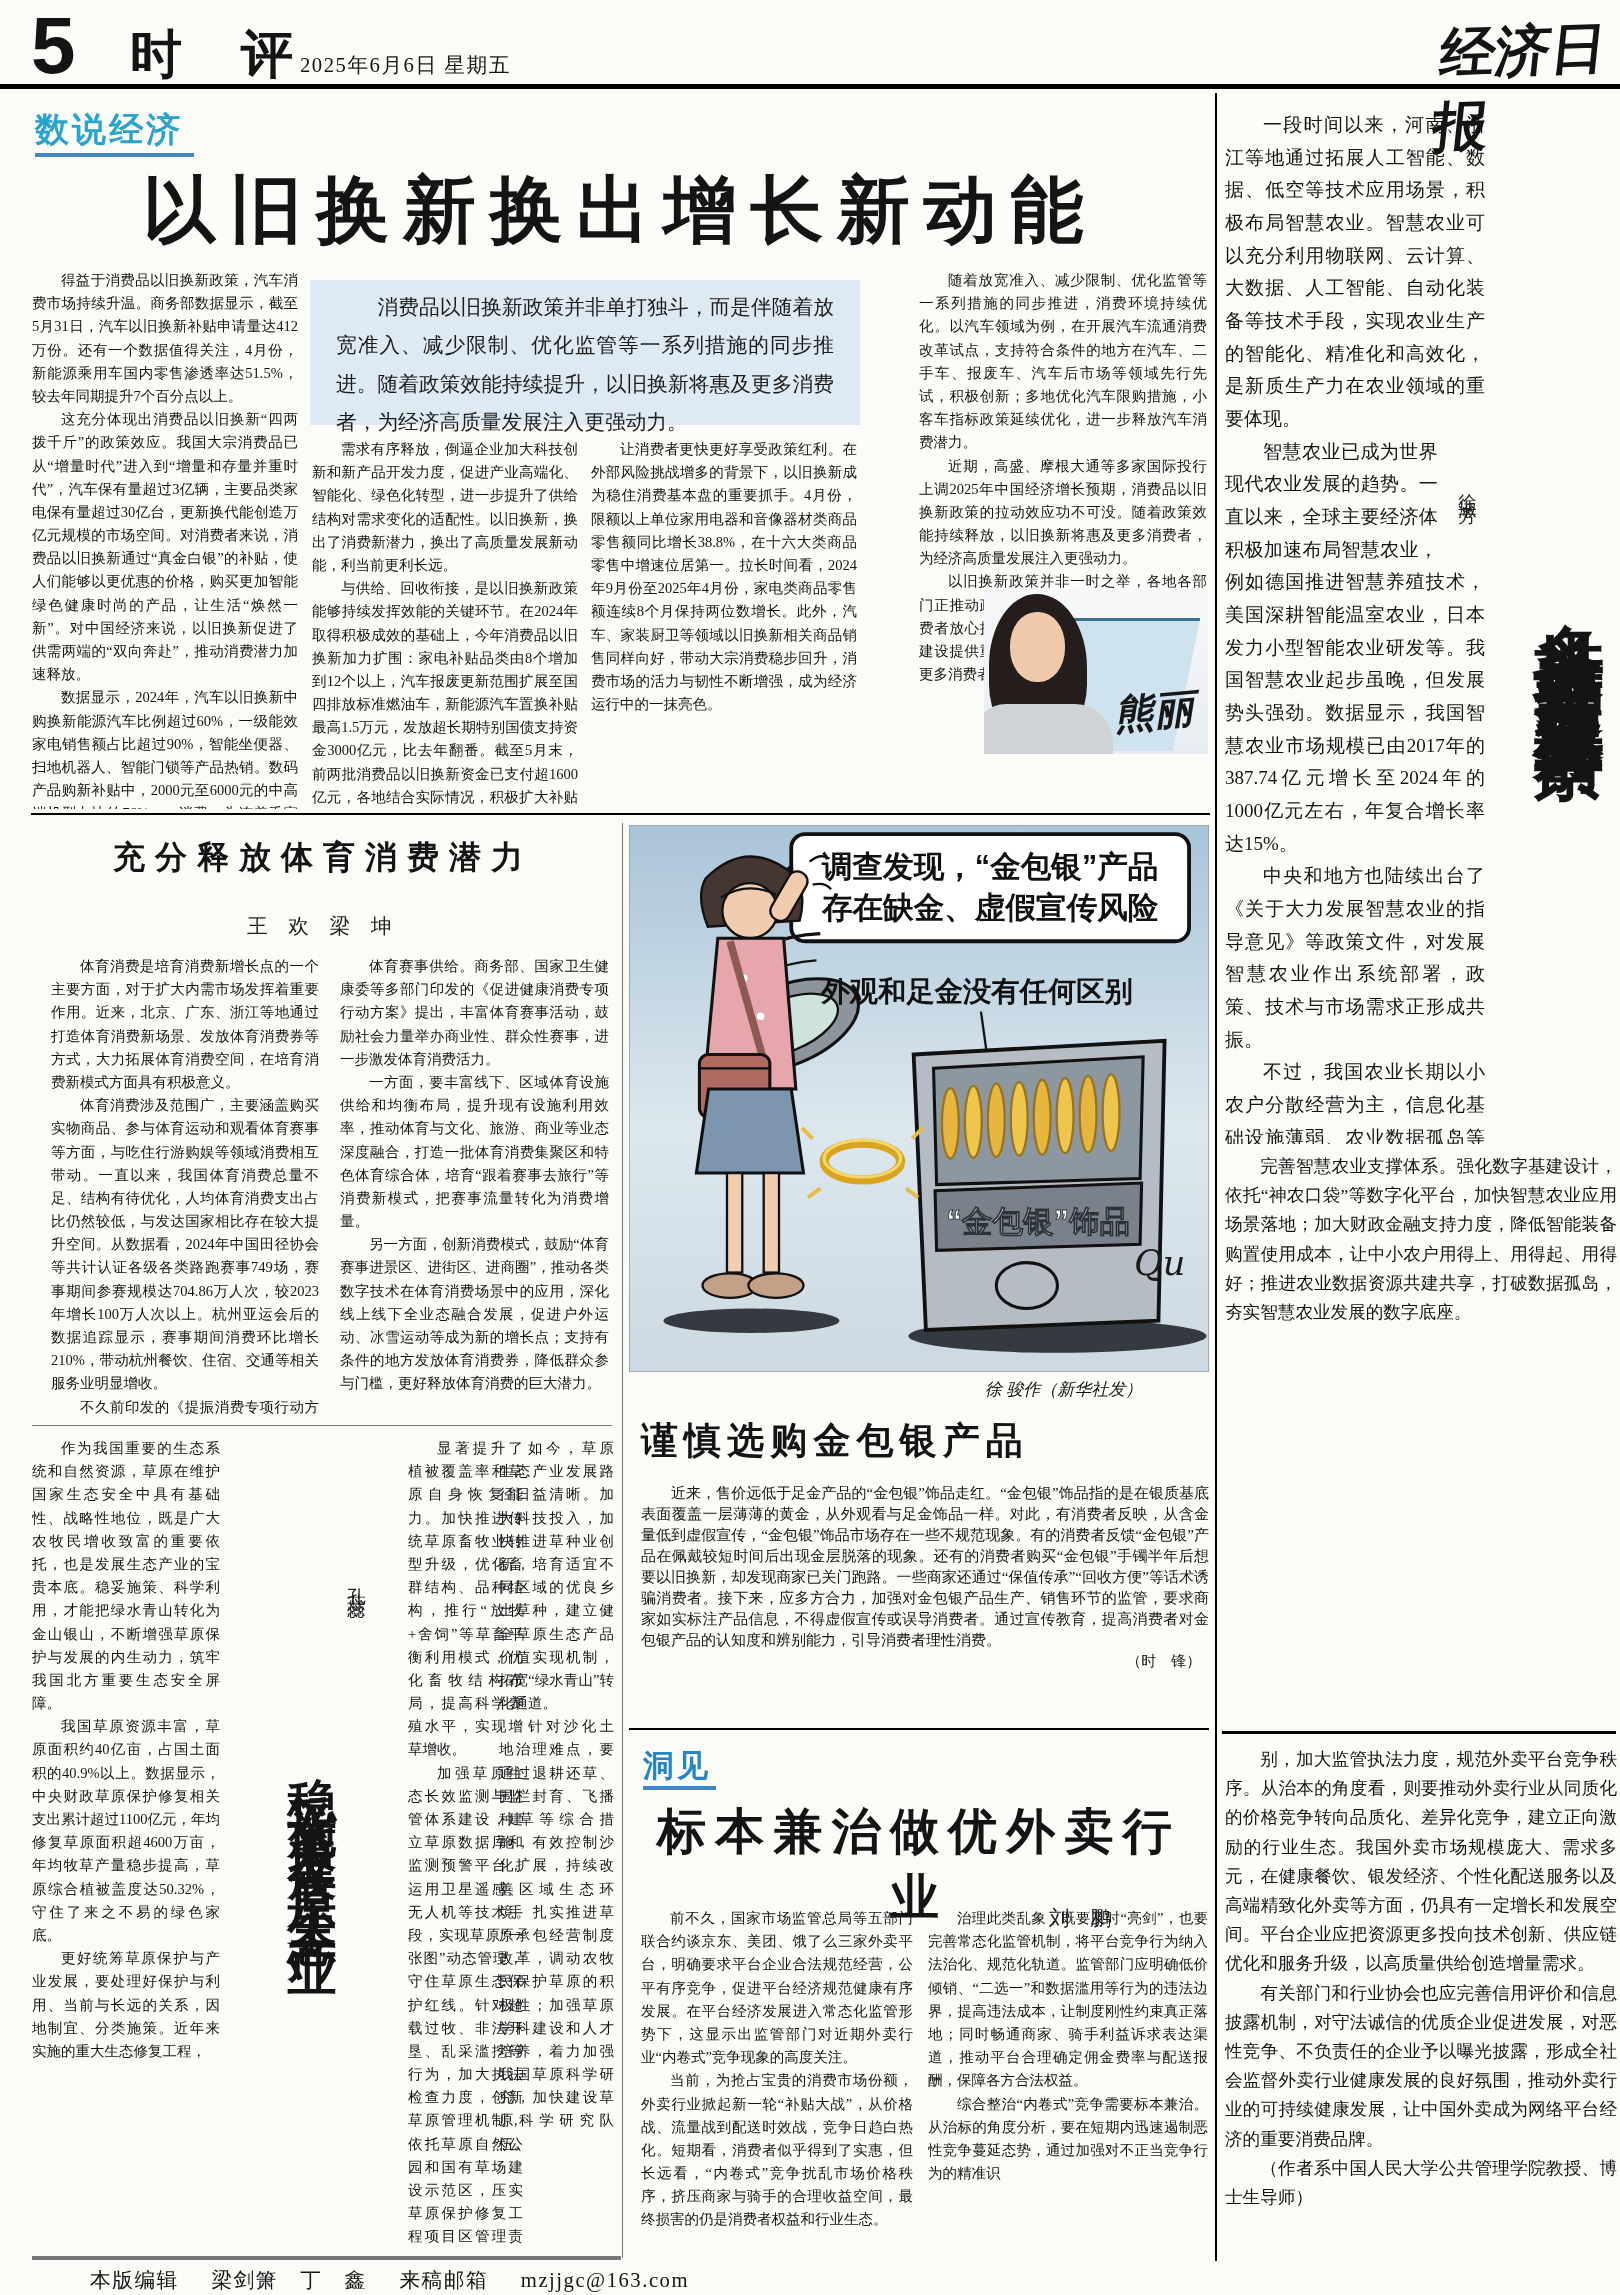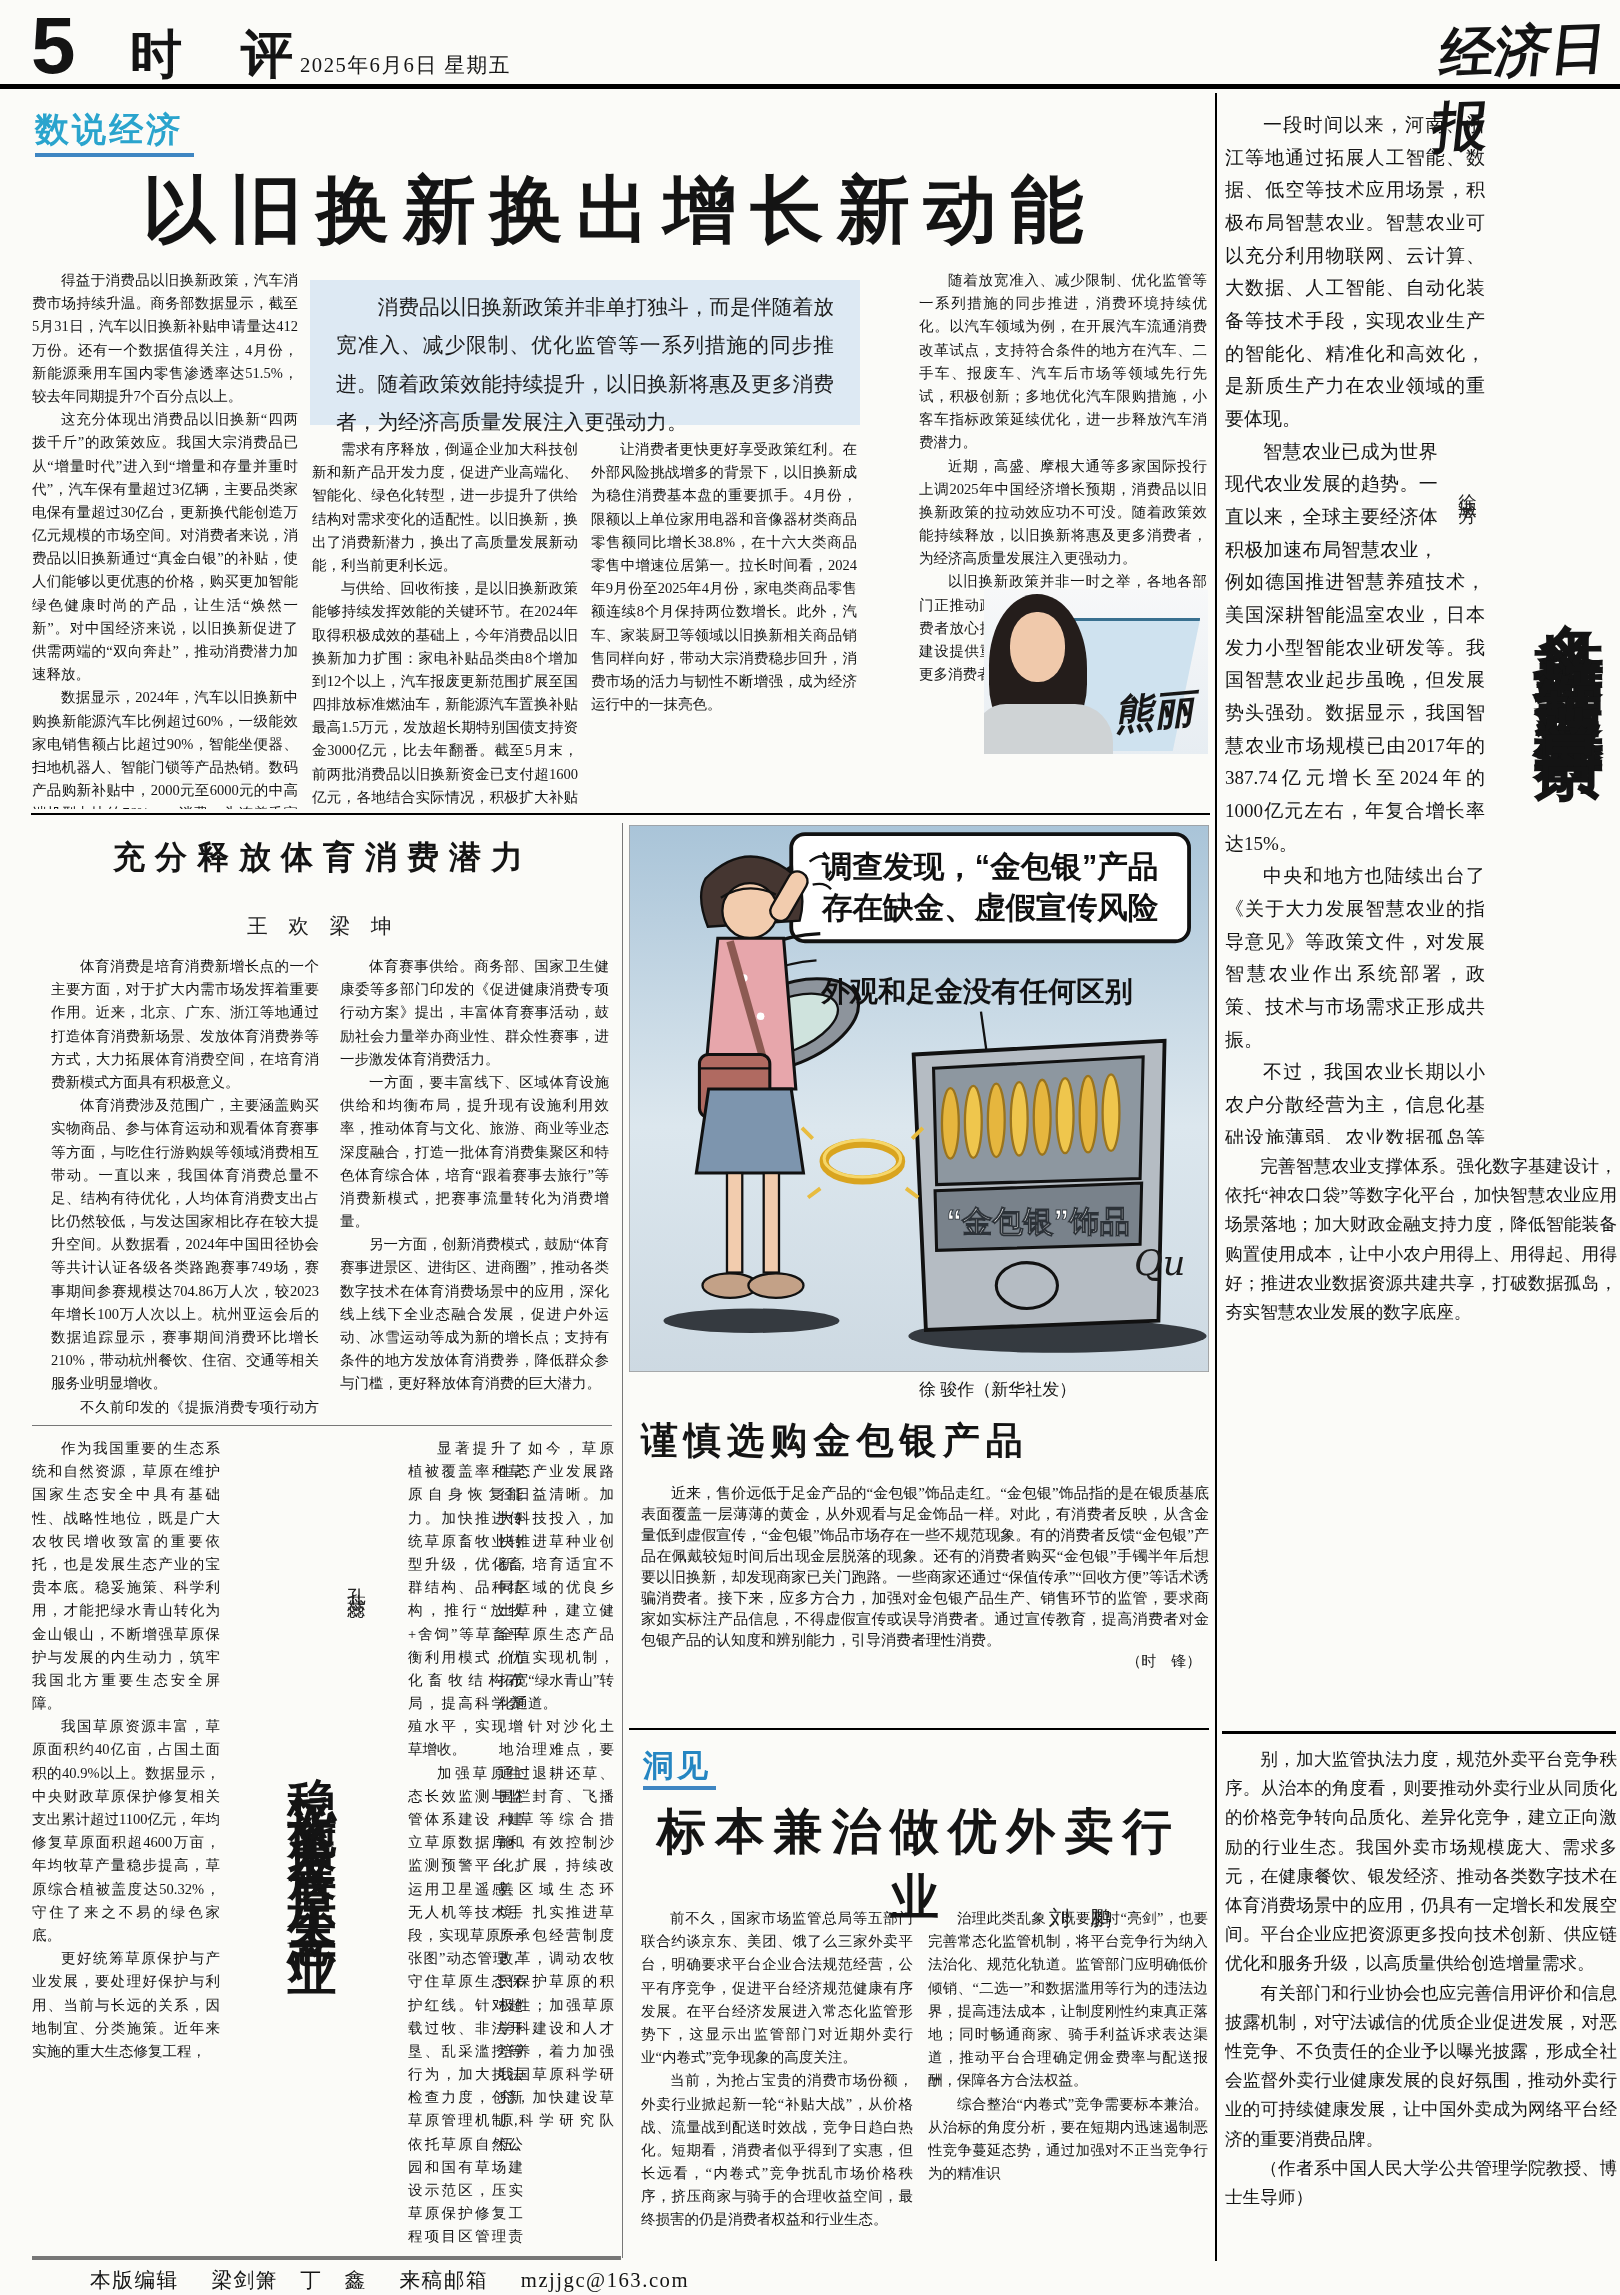--- a/index.html
+++ b/index.html
@@ -53,21 +53,21 @@
   
   .v-head{writing-mode:vertical-rl;text-orientation:upright;font-weight:bold;}
   .grass-head{left:230px;top:1433px;width:115px;height:796px;font-size:49px;letter-spacing:15.3px;
               text-align:center;}
   .agri-head{left:1491px;top:106px;width:126px;height:1041px;font-size:70px;letter-spacing:9.2px;
              text-align:center;}
   .v-name{writing-mode:vertical-rl;text-orientation:upright;font-size:18.4px;letter-spacing:6.1px;color:#222;}
 
   
   .cartoon{left:629px;top:825px;width:580px;height:547px;}
-  .cartoon-credit{left:919px;top:1378px;width:289px;text-align:left;font-size:17px;}
+  .cartoon-credit{left:919px;top:1378px;width:289px;text-align:center;font-size:17px;font-style:italic;}
 
   .gold-headline{left:641px;top:1416px;font-size:37px;font-weight:bold;letter-spacing:6.1px;}
   .gold-body{left:641px;top:1483px;width:568px;height:233px;font-size:15px;line-height:1.4;}
   .gold-sign{text-align:right;text-indent:0;padding-right:7.7px;}
 
   
   .dong-headline{left:629px;top:1799px;width:580px;text-align:center;font-size:49px;font-weight:bold;
                  letter-spacing:9.2px;}
 
   
@@ -279,21 +279,21 @@
       </div>
   </div>
 
   <div class="col mid-body" style="left:1225px;top:1152px;width:392px;height:573px;">
       <p class="para">完善智慧农业支撑体系。强化数字基建设计，依托“神农口袋”等数字化平台，加快智慧农业应用场景落地；加大财政金融支持力度，降低智能装备购置使用成本，让中小农户用得上、用得起、用得好；推进农业数据资源共建共享，打破数据孤岛，夯实智慧农业发展的数字底座。</p>
     </div>
 
   <div class="rule" style="left:1222px;top:1731px;width:394px;height:3.1px;"></div>
 
   <div class="col mid-body" style="left:1225px;top:1745px;width:392px;height:511px;">
-      <p class="para">别，加大监管执法力度，规范外卖平台竞争秩序。从治本的角度看，则要推动外卖行业从同质化的价格竞争转向品质化、差异化竞争，建立正向激励的行业生态。我国外卖市场规模庞大、需求多元，在健康餐饮、银发经济、推动各类数字技术在体育消费场景中的应用，仍具有一定增长和发展空间。平台企业应把资源更多投向技术创新、供应链优化和服务升级，以高质量供给创造增量需求。</p>
+      <p class="para">别，加大监管执法力度，规范外卖平台竞争秩序。从治本的角度看，则要推动外卖行业从同质化的价格竞争转向品质化、差异化竞争，建立正向激励的行业生态。我国外卖市场规模庞大、需求多元，在健康餐饮、银发经济、个性化配送服务以及高端精致化外卖等方面，仍具有一定增长和发展空间。平台企业应把资源更多投向技术创新、供应链优化和服务升级，以高质量供给创造增量需求。</p>
       <p class="para">有关部门和行业协会也应完善信用评价和信息披露机制，对守法诚信的优质企业促进发展，对恶性竞争、不负责任的企业予以曝光披露，形成全社会监督外卖行业健康发展的良好氛围，推动外卖行业的可持续健康发展，让中国外卖成为网络平台经济的重要消费品牌。</p>
       <p class="para">（作者系中国人民大学公共管理学院教授、博士生导师）</p>
     </div>
 
   <div class="rule-gray" style="left:32px;top:2256px;width:589px;height:3.8px;"></div>
   <div class="abs footer">
     <span>本版编辑</span>
     <span>梁剑箫　丁　鑫</span>
     <span>来稿邮箱</span>
     <span>mzjjgc@163.com</span>

